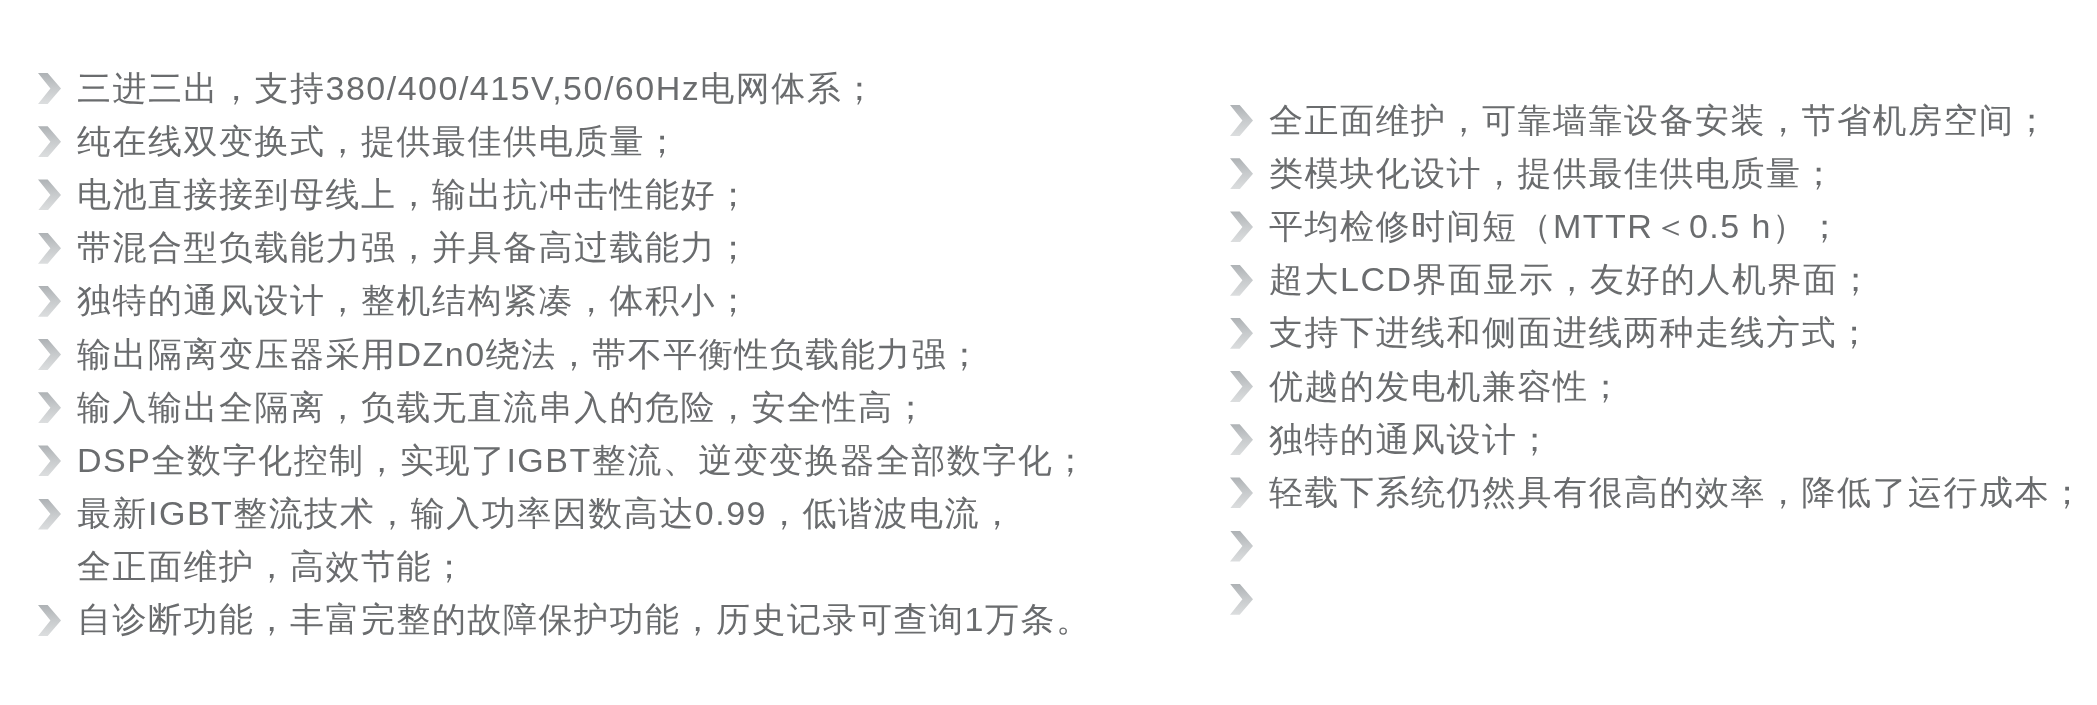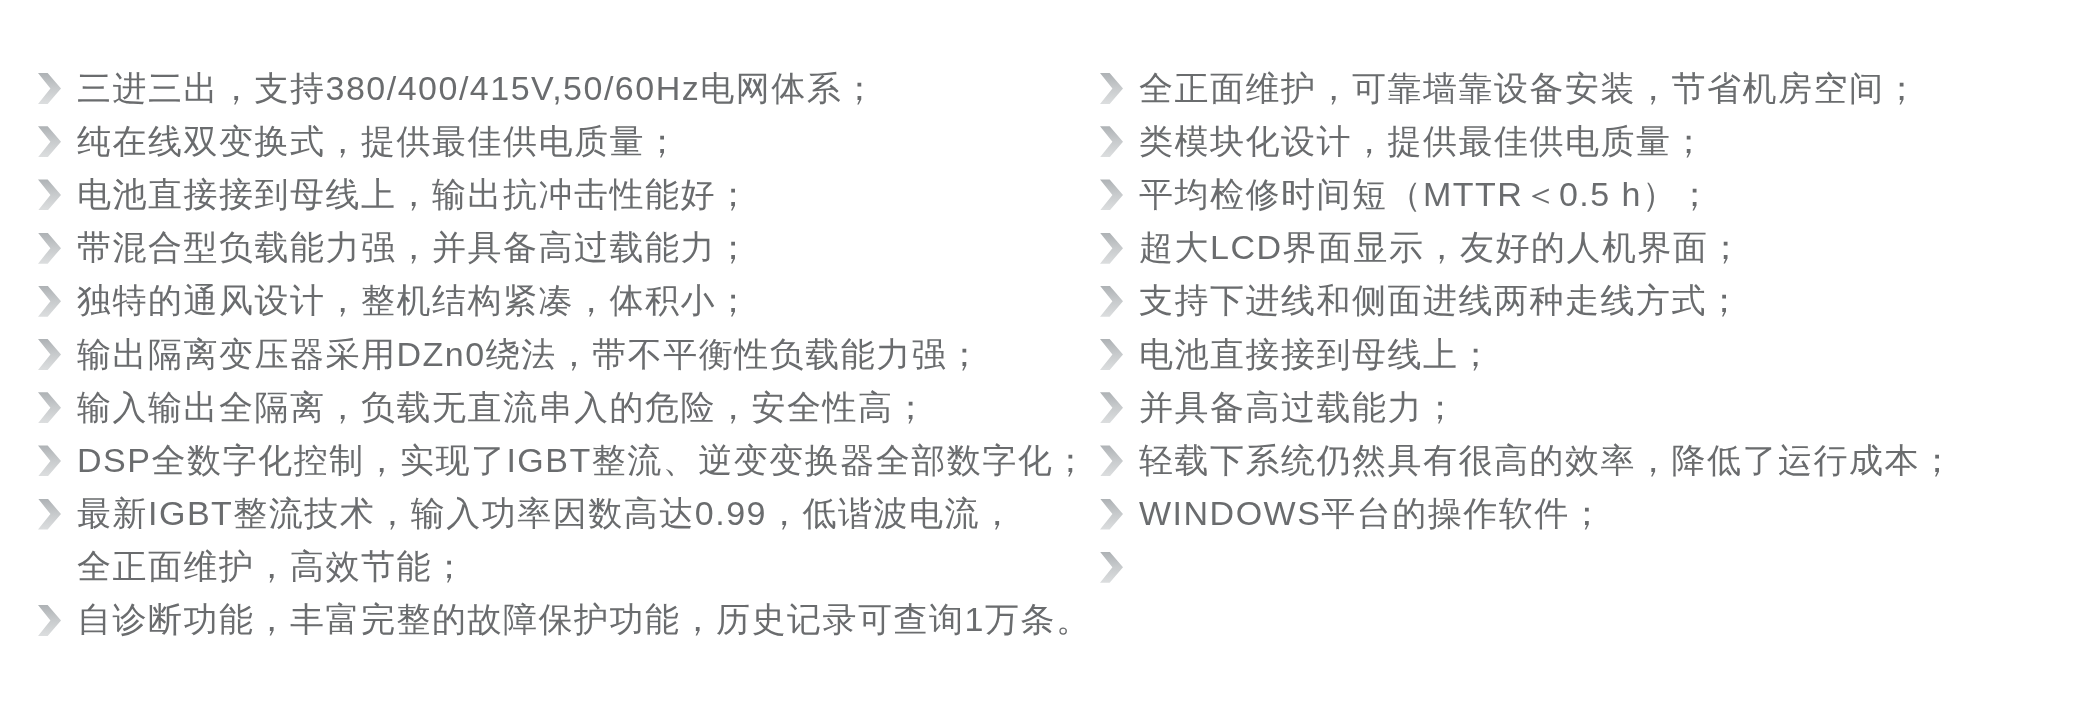--- a/index.html
+++ b/index.html
@@ -10,21 +10,21 @@
     --bg:#ffffff;
   }
   *{margin:0;padding:0;box-sizing:border-box;}
   html,body{width:2097px;height:705px;background:var(--bg);overflow:hidden;}
   body{font-family:"Liberation Sans","DejaVu Sans",sans-serif;}
   .features{
     position:absolute;
     top:62px;
   }
   .col-left{left:38px;}
-  .col-right{left:1100px;}
+  .col-right{left:1230px;margin-top:32px;}
   .row{
     height:53.2px;
     display:flex;
     align-items:center;
   }
   .chev{
     width:23px;
     height:31px;
     flex-shrink:0;
     margin-right:16px;
@@ -105,30 +105,29 @@
   <div class="row">
     <span class="chev"></span>
     <span class="txt">超大LCD界面显示，友好的人机界面；</span>
   </div>
   <div class="row">
     <span class="chev"></span>
     <span class="txt">支持下进线和侧面进线两种走线方式；</span>
   </div>
   <div class="row">
     <span class="chev"></span>
-    <span class="txt">电池直接接到母线上；</span>
+    <span class="txt">优越的发电机兼容性；</span>
   </div>
   <div class="row">
     <span class="chev"></span>
-    <span class="txt">并具备高过载能力；</span>
+    <span class="txt">独特的通风设计；</span>
   </div>
   <div class="row">
     <span class="chev"></span>
     <span class="txt">轻载下系统仍然具有很高的效率，降低了运行成本；</span>
   </div>
   <div class="row">
     <span class="chev"></span>
-    <span class="txt">WINDOWS平台的操作软件；</span>
   </div>
   <div class="row">
     <span class="chev"></span>
   </div>
 </div>
 
 </body></html>

